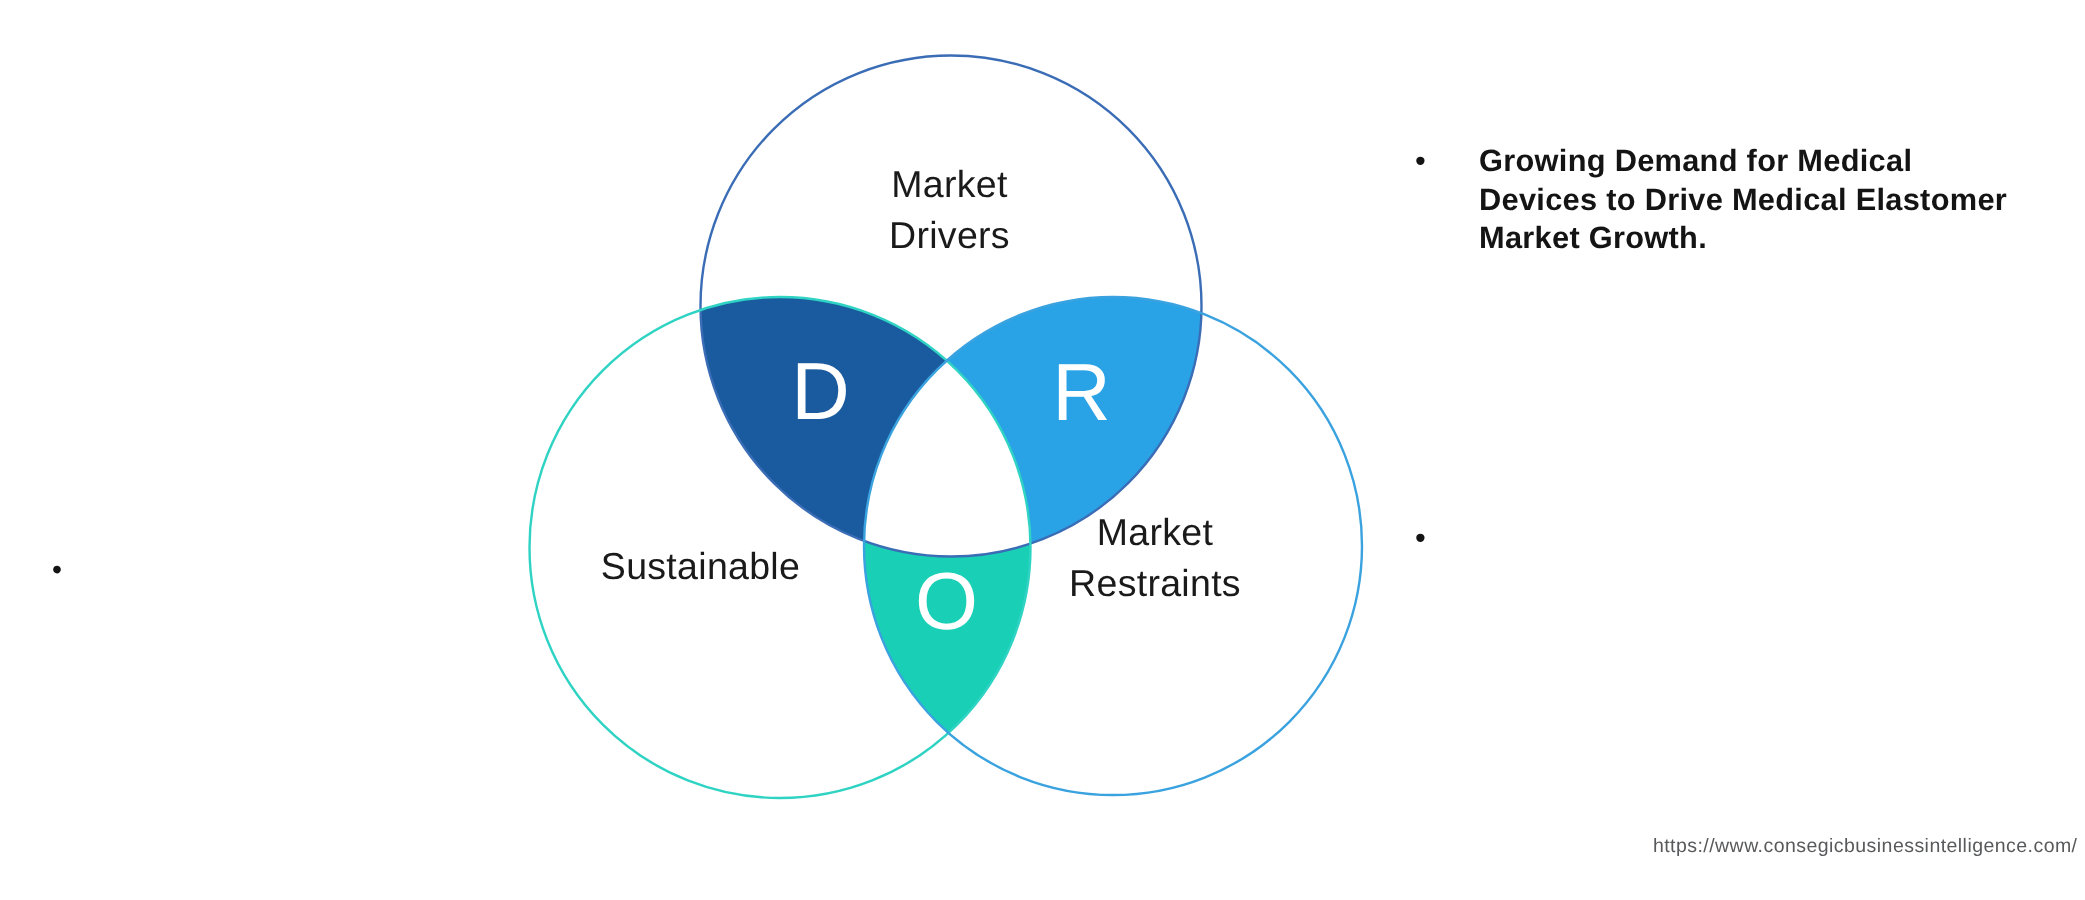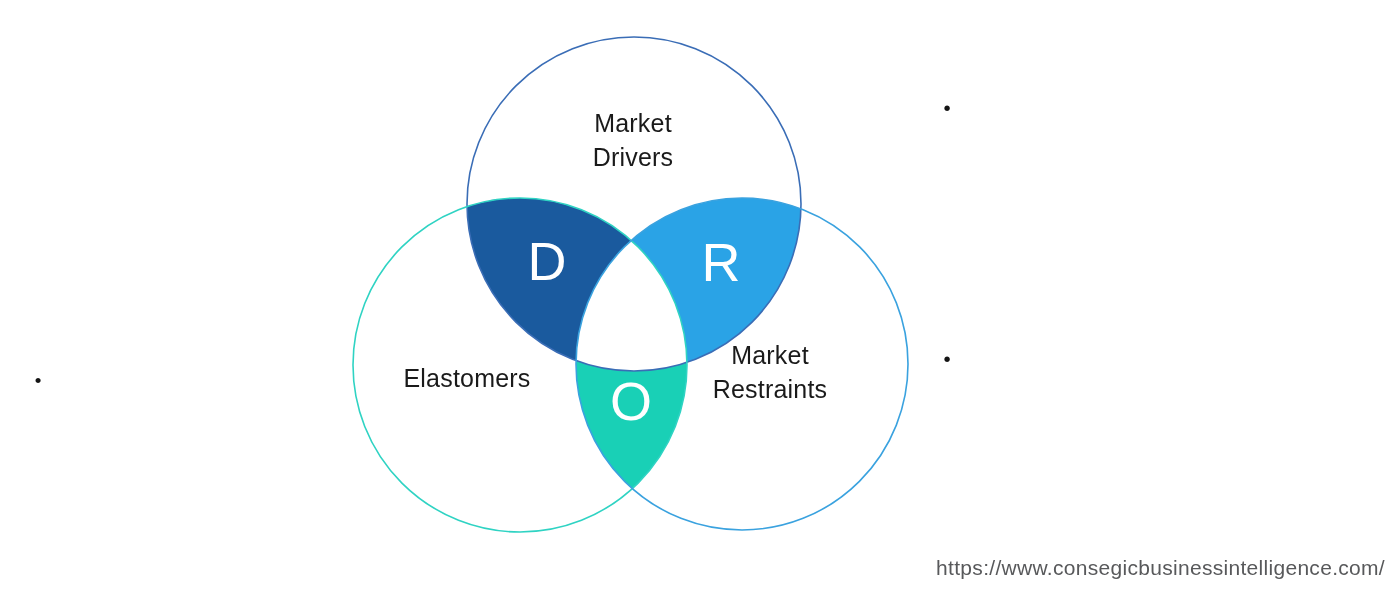--- a/index.html
+++ b/index.html
@@ -47,21 +47,21 @@
   }
   .bullet-left{left:32px;top:368px;width:330px;font-size:19px;line-height:26px;}
   .bullet-left .text{margin-left:11px;}
   .bullet-right{width:430px;font-size:20.5px;line-height:25.5px;}
   .bullet-right .text{margin-left:33px;letter-spacing:0.2px;}
   .bullet-right-top{left:941px;top:95px;}
   .bullet-right-bottom{left:941px;top:346px;}
   .footer-url{
     position:absolute;
     right:5px;top:556px;
-    font-size:21px;
+    font-size:13px;
     color:#58595b;
     letter-spacing:0.3px;
   }
 </style>
 </head>
 <body>
 
 <div class="canvas">
 
   <svg class="venn-svg" viewBox="0 0 1390 600">
@@ -93,35 +93,38 @@
     </g>
 
     <circle cx="634" cy="204" r="167" fill="none" stroke-width="1.6" stroke="#3a6db6"></circle>
     <circle cx="520" cy="365" r="167" fill="none" stroke-width="1.6" stroke="#2fd3c3"></circle>
     <circle cx="742" cy="364" r="166" fill="none" stroke-width="1.6" stroke="#3aa2df"></circle>
   </svg>
 
   <div class="circle-label" style="left:633px;top:106px;">Market
 Drivers</div>
 
-  <div class="circle-label" style="left:467px;top:361px;">Elastomers</div>
+  <div class="circle-label" style="left:467px;top:361px;">Sustainable</div>
 
   <div class="circle-label" style="left:770px;top:338px;">Market
 Restraints</div>
 
   <div class="lens-letter" style="left:547px;top:261px;">D</div>
   <div class="lens-letter" style="left:721px;top:262px;">R</div>
   <div class="lens-letter" style="left:631px;top:401px;">O</div>
 
   <div class="bullet bullet-left">
     <span class="marker">•</span>
   </div>
 
   <div class="bullet bullet-right bullet-right-top">
     <span class="marker">•</span>
+    <span class="text">Growing Demand for Medical
+Devices to Drive Medical Elastomer
+Market Growth.</span>
   </div>
 
   <div class="bullet bullet-right bullet-right-bottom">
     <span class="marker">•</span>
   </div>
 
   <div class="footer-url">https://www.consegicbusinessintelligence.com/</div>
 
 </div>
 

